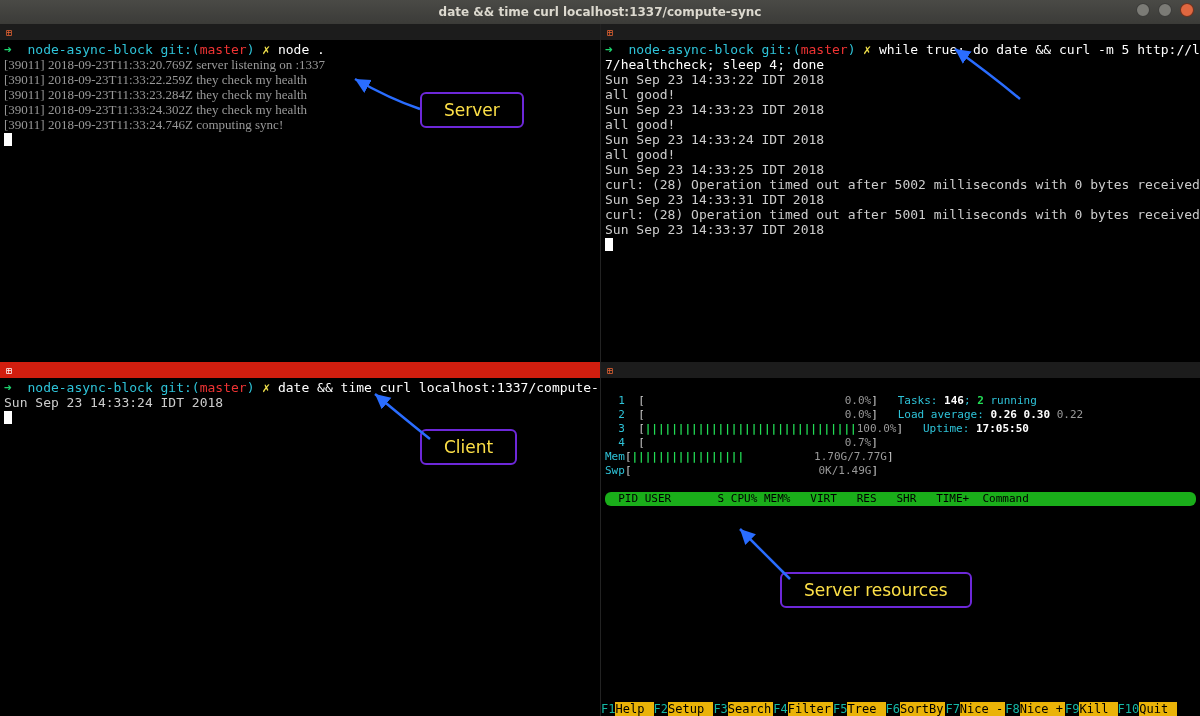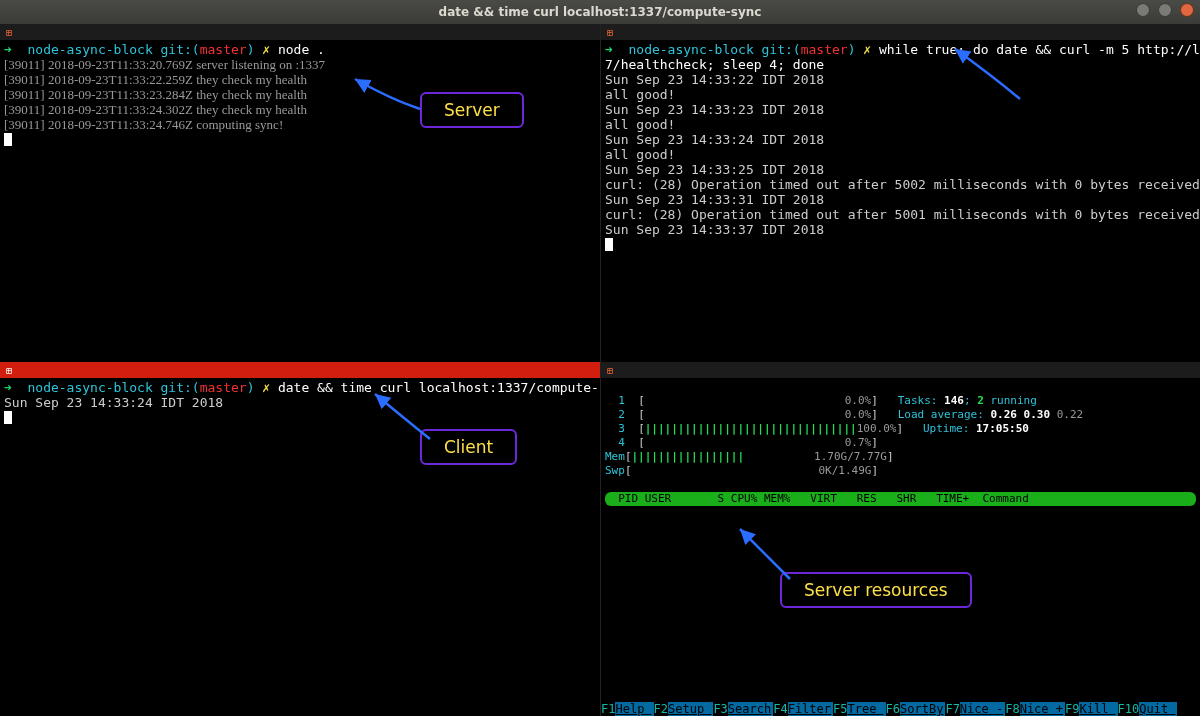--- a/index.html
+++ b/index.html
@@ -82,21 +82,21 @@
   }
   .htop-row{
     background:#1b8a8a; color:#000;
     white-space:pre;
   }
   .htop-keys{
     position:absolute; bottom:0; left:0; right:0;
     font-size:12px; white-space:pre;
   }
   .htop-keys .k{ color:#14b8a6;}
-  .htop-keys .lbl{ background:#0369a1; color:#000; padding:0 2px 0 0;text-decoration:underline;}
+  .htop-keys .lbl{ background:#eab308; color:#000; padding:0 2px 0 0;}
   .annot{
     position:absolute;
     border:2px solid #6d28d9;
     border-radius:6px;
     color:#fde047;
     font-family:"DejaVu Sans",sans-serif;
     font-size:17px;
     padding:6px 22px;
     background:transparent;
     pointer-events:none;

